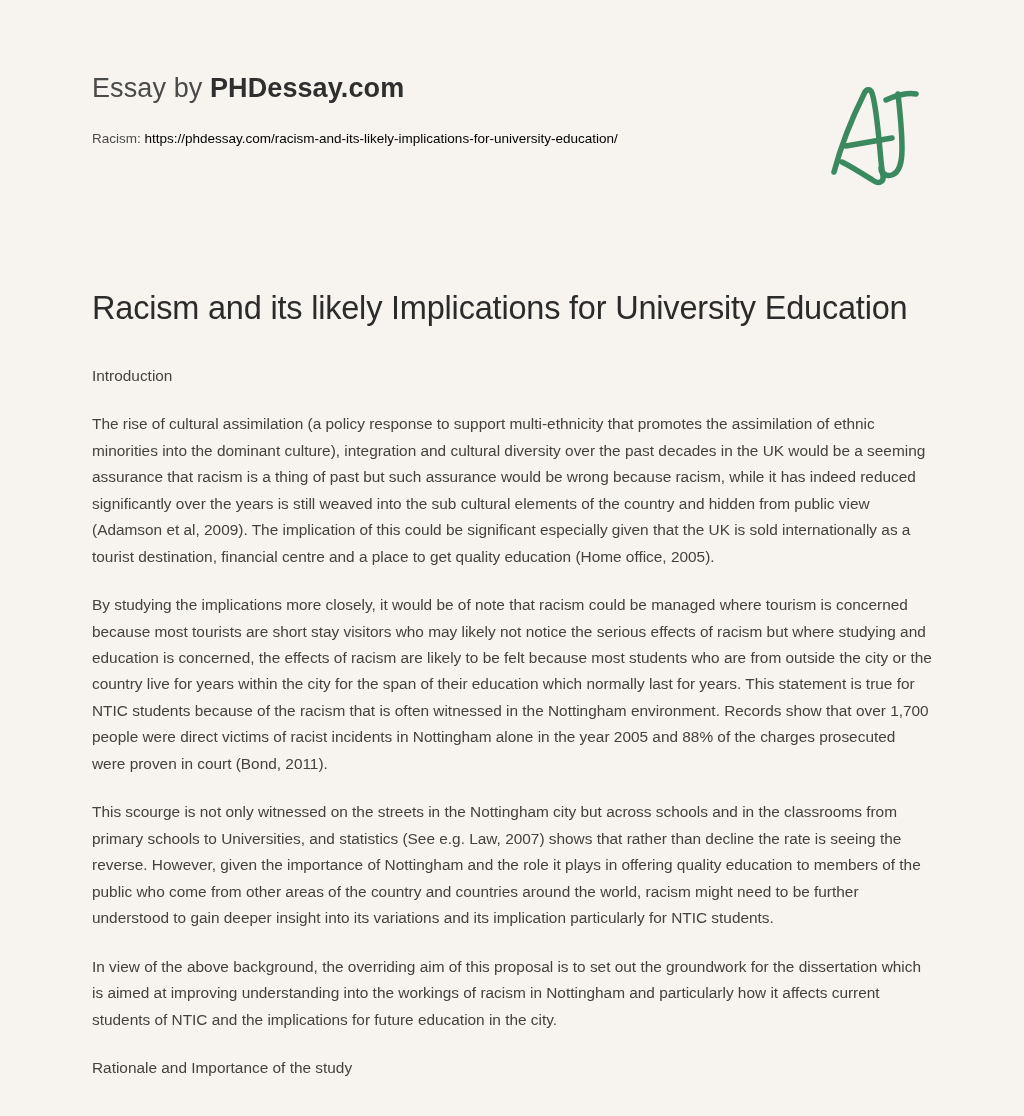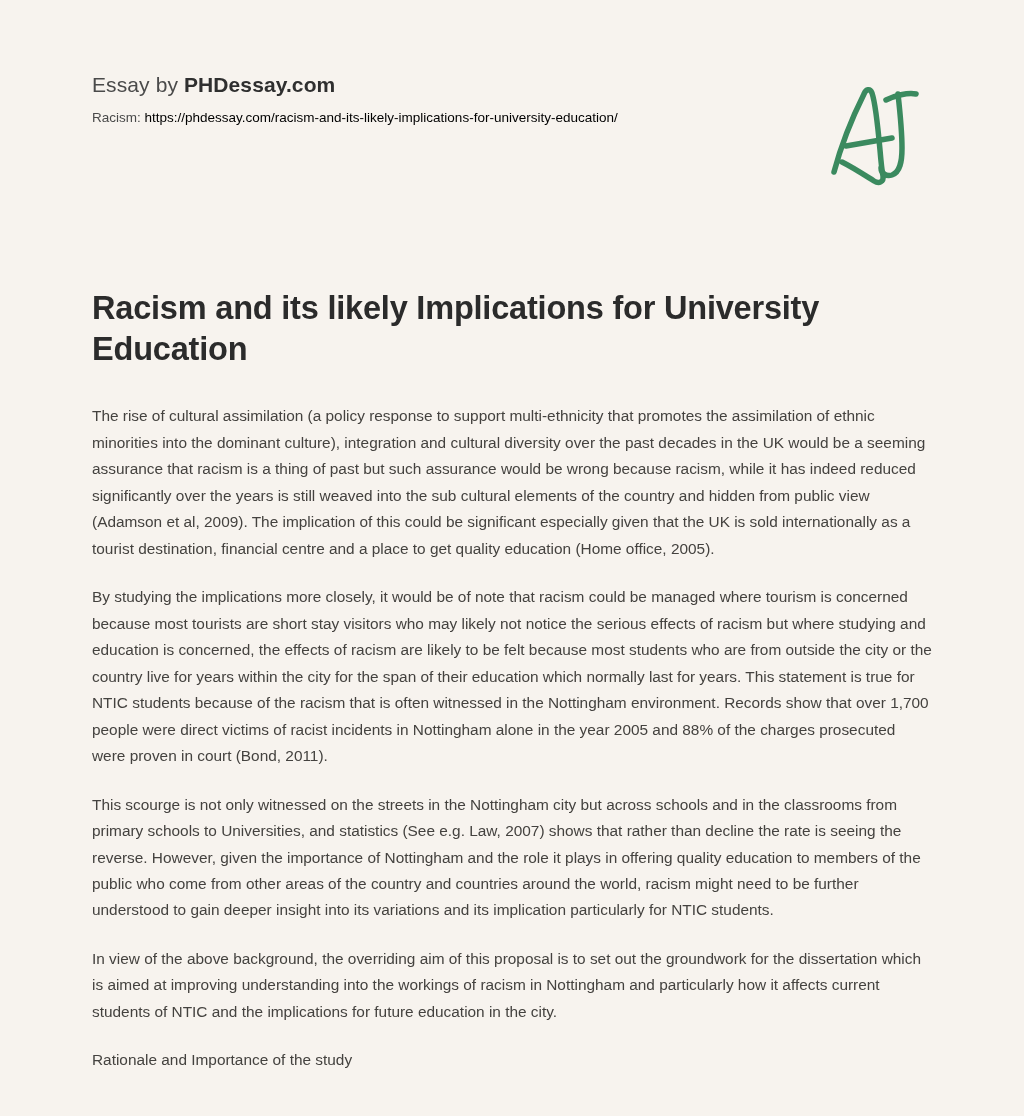--- a/index.html
+++ b/index.html
@@ -20,24 +20,24 @@
     min-height: 1116px;
     background: #f7f3ee;
     box-sizing: border-box;
     padding: 72px 92px 0 92px;
   }
   .masthead {
     position: relative;
     min-height: 120px;
   }
   .brandline {
-    font-size: 21px;
+    font-size: 27px;
     color: #4a4a4a;
     letter-spacing: 0.1px;
-    margin: 0 0 12px 0;
+    margin: 0 0 26px 0;
     line-height: 1.2;
   }
   .brandline .brand {
     font-weight: bold;
     color: #2f2f2f;
   }
   .source {
     font-size: 13.5px;
     color: #5a5a5a;
     line-height: 1.3;
@@ -53,21 +53,21 @@
   .logo {
     position: absolute;
     right: 0;
     top: 4px;
     width: 120px;
     height: 112px;
   }
   h1.title {
     font-size: 32.5px;
     line-height: 1.25;
-    font-weight: bold;
+    font-weight: normal;
     color: #2b2b2b;
     margin: 96px 0 0 0;
     letter-spacing: -0.2px;
   }
   .body-copy {
     margin-top: 34px;
   }
   .body-copy p {
     font-size: 15.4px;
     line-height: 1.72;
@@ -105,20 +105,21 @@
           <path d="M86 18 C86 18 90 54 90 72 C90 86 88 96 80 99 C74 101 69 97 69 92"></path>
           <path d="M74 24 C82 20 96 16 104 18"></path>
         </g>
       </svg>
     </div>
   </div>
 
   <h1 class="title">Racism and its likely Implications for University Education</h1>
 
   <div class="body-copy">
+    <p class="heading-line">Introduction</p>
     <p>The rise of cultural assimilation (a policy response to support multi-ethnicity that promotes the assimilation of ethnic minorities into the dominant culture), integration and cultural diversity over the past decades in the UK would be a seeming assurance that racism is a thing of past but such assurance would be wrong because racism, while it has indeed reduced significantly over the years is still weaved into the sub cultural elements of the country and hidden from public view (Adamson et al, 2009). The implication of this could be significant especially given that the UK is sold internationally as a tourist destination, financial centre and a place to get quality education (Home office, 2005).</p>
     <p>By studying the implications more closely, it would be of note that racism could be managed where tourism is concerned because most tourists are short stay visitors who may likely not notice the serious effects of racism but where studying and education is concerned, the effects of racism are likely to be felt because most students who are from outside the city or the country live for years within the city for the span of their education which normally last for years. This statement is true for NTIC students because of the racism that is often witnessed in the Nottingham environment. Records show that over 1,700 people were direct victims of racist incidents in Nottingham alone in the year 2005 and 88% of the charges prosecuted were proven in court (Bond, 2011).</p>
     <p>This scourge is not only witnessed on the streets in the Nottingham city but across schools and in the classrooms from primary schools to Universities, and statistics (See e.g. Law, 2007) shows that rather than decline the rate is seeing the reverse. However, given the importance of Nottingham and the role it plays in offering quality education to members of the public who come from other areas of the country and countries around the world, racism might need to be further understood to gain deeper insight into its variations and its implication particularly for NTIC students.</p>
     <p>In view of the above background, the overriding aim of this proposal is to set out the groundwork for the dissertation which is aimed at improving understanding into the workings of racism in Nottingham and particularly how it affects current students of NTIC and the implications for future education in the city.</p>
     <p class="heading-line">Rationale and Importance of the study</p>
 
   </div>
 
 </div>
 

